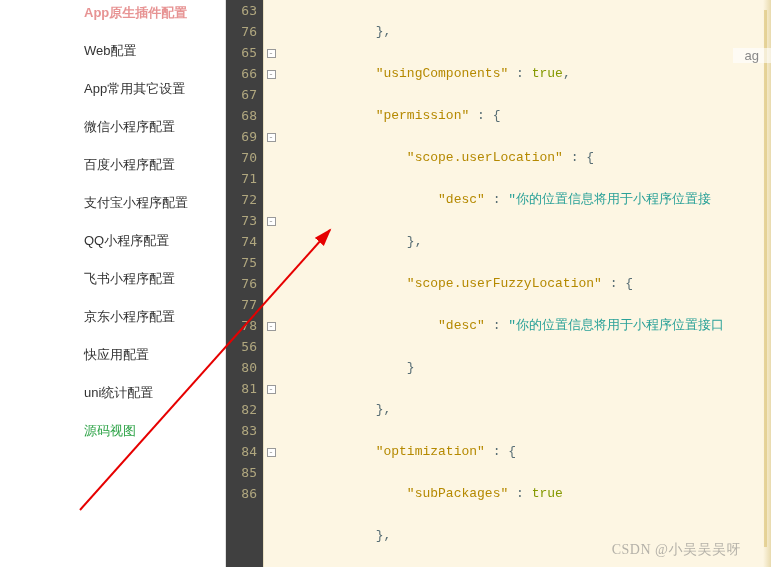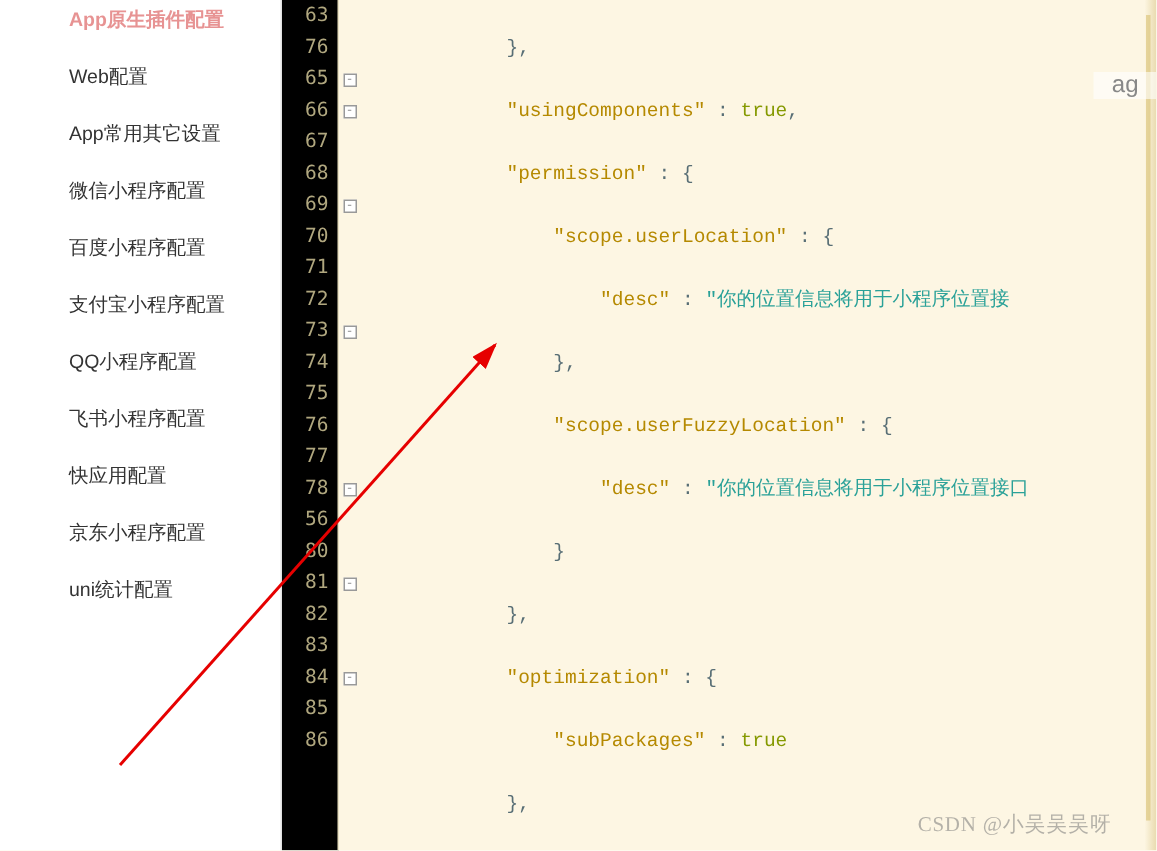--- a/index.html
+++ b/index.html
@@ -1,54 +1,55 @@
 <!DOCTYPE html>
 <html><head>
   <meta charset="utf-8">
   <style>
     * { margin: 0; padding: 0; box-sizing: border-box; }
     body { font-family: "Microsoft YaHei", Arial, sans-serif; font-size: 13px; background: #fff; width: 771px; height: 567px; overflow: hidden; position: relative; }
     .layout { display: flex; height: 100%; }
-    .sidebar { width: 188px; background: #fff; border-right: 1px solid #e0e0e0; padding-top: 4px; overflow: hidden; }
+    .sidebar { width: 188px; background: #fff; border-right: 1px solid #e0e0e0; padding-top: 4px; overflow: hidden; margin-left: 38px; }
     .sidebar-item { padding: 10px 0 10px 46px; color: #333; cursor: pointer; font-size: 13px; white-space: nowrap; }
     .sidebar-item.partial { padding-top: 0; color: #d66; font-weight: bold; opacity: 0.7; }
     .sidebar-item.active { color: #2ba245; }
     .editor-wrap { flex: 1; position: relative; display: flex; background: #fdf6e3; overflow: hidden; }
-    .gutter { width: 38px; background: #000000; border-right: 1px solid #e8dfc0; text-align: right; color: #b0a77f; font-family: Consolas, monospace; font-size: 13px; line-height: 21px; padding-right: 6px; padding-top: 0; user-select: none; }
+    .gutter { width: 38px; background: #404040; border-right: 1px solid #e8dfc0; text-align: right; color: #b0a77f; font-family: Consolas, monospace; font-size: 13px; line-height: 21px; padding-right: 6px; padding-top: 0; user-select: none; }
     .fold-col { width: 14px; background: #fdf6e3; font-family: monospace; font-size: 10px; line-height: 21px; color: #999; text-align: center; user-select: none; }
     .fold-mark { display: block; height: 21px; }
     .fold-box { display: inline-block; width: 9px; height: 9px; border: 1px solid #999; line-height: 7px; font-size: 9px; text-align: center; background: #fff; margin-top: 5px; }
     .code { flex: 1; font-family: Consolas, "Courier New", monospace; font-size: 13px; line-height: 21px; white-space: pre; color: #586e75; padding-left: 4px; overflow: hidden; position: relative; }
     .code-line { height: 21px; }
     .str-key { color: #b58900; }
     .str-val { color: #2aa198; }
     .punct { color: #586e75; }
     .kw { color: #859900; }
     .right-strip { position: absolute; right: 0; top: 0; width: 8px; height: 100%; background: linear-gradient(to left, rgba(216,196,130,.55), rgba(216,196,130,0)); }
     .right-border { position: absolute; right: 4px; top: 10px; bottom: 20px; width: 3px; background: #d8c070; opacity: .6; }
-    .tag-hint { position: absolute; right: 0; top: 48px; font-size: 16px; color: #888; background: rgba(255,255,255,.6); padding: 0 12px; }
+    .tag-hint { position: absolute; right: 0; top: 48px; font-size: 13px; color: #888; background: rgba(255,255,255,.6); padding: 0 12px; }
     .arrow-svg { position: absolute; left: 60px; top: 210px; pointer-events: none; }
     .watermark { position: absolute; right: 30px; bottom: 8px; color: rgba(120,120,120,.55); font-size: 14px; letter-spacing: .5px; font-family: Liberation Serif, serif; }
   </style>
 </head>
 <body>
 
 <div class="layout">
   <div class="sidebar">
     <div class="sidebar-item partial">App原生插件配置</div>
     <div class="sidebar-item">Web配置</div>
     <div class="sidebar-item">App常用其它设置</div>
     <div class="sidebar-item">微信小程序配置</div>
     <div class="sidebar-item">百度小程序配置</div>
     <div class="sidebar-item">支付宝小程序配置</div>
     <div class="sidebar-item">QQ小程序配置</div>
     <div class="sidebar-item">飞书小程序配置</div>
+    <div class="sidebar-item">京东小程序配置</div>
     <div class="sidebar-item">快应用配置</div>
-    <div class="sidebar-item">京东小程序配置</div>
     <div class="sidebar-item">uni统计配置</div>
+    <div class="sidebar-item active">源码视图</div>
   </div>
 
   <div class="editor-wrap">
     <div class="gutter" id="gutter">
         <div>63</div>
         <div>76</div>
         <div>65</div>
         <div>66</div>
         <div>67</div>
         <div>68</div>

